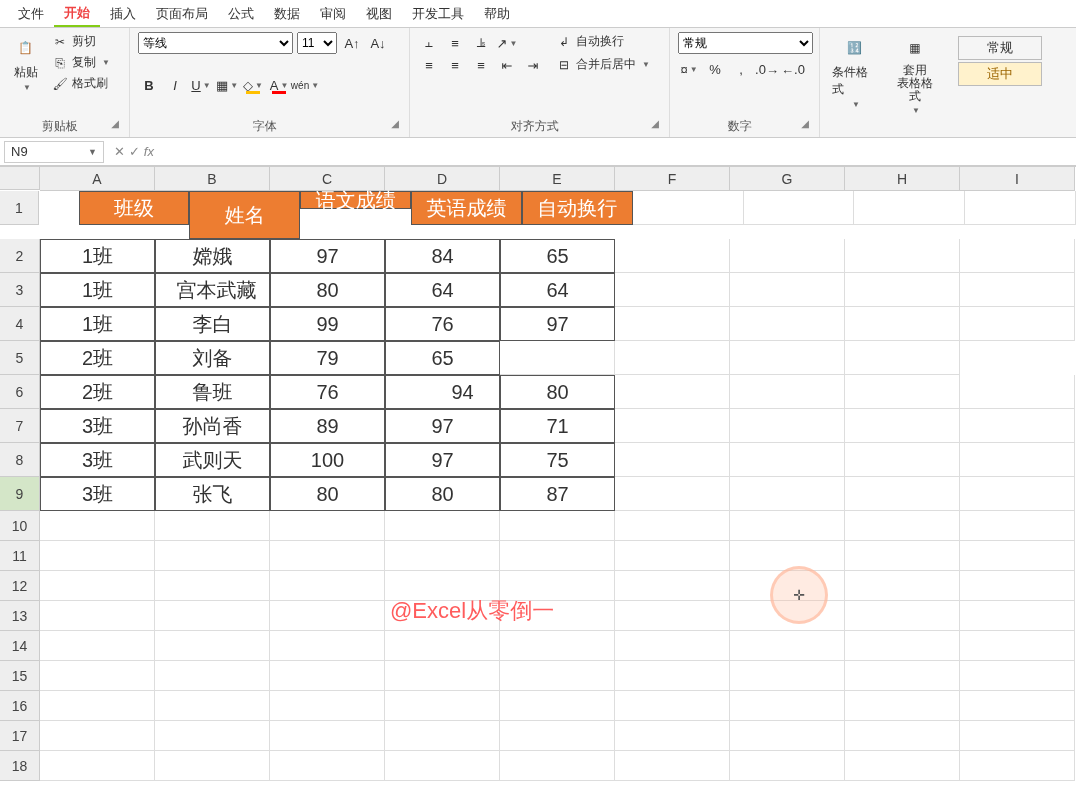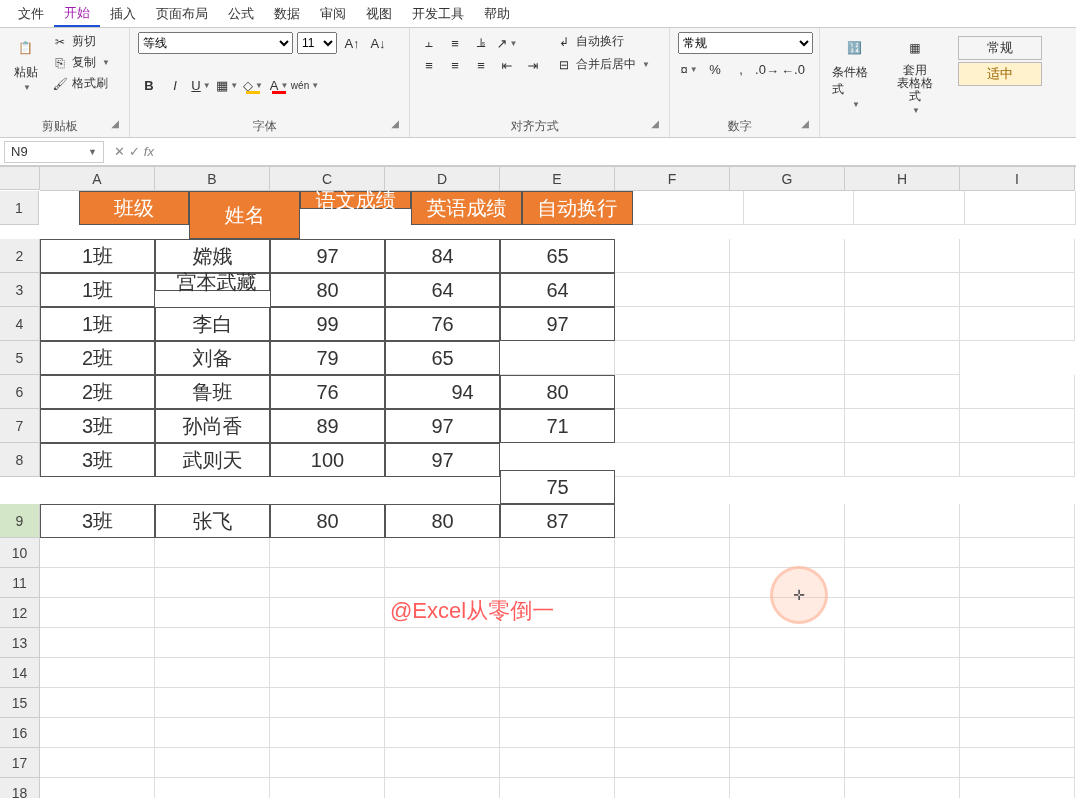--- a/index.html
+++ b/index.html
@@ -1,21 +1,21 @@
 <!DOCTYPE html>
 <html><head>
 <meta charset="utf-8">
 <style>
 * { box-sizing: border-box; margin: 0; padding: 0; font-family: "Microsoft YaHei", sans-serif; }
 body { background: #fff; width: 1076px; height: 798px; overflow: hidden; font-size: 13px; color: #333; }
 
 
 .menubar { background: #fff; border-bottom: 1px solid #ccc; height: 28px; display: flex; align-items: stretch; padding-left: 8px; }
 .menubar .menu-item { padding: 4px 10px; cursor: pointer; font-size: 13px; display: flex; align-items: center; }
-.menubar .menu-item.active { border-bottom: 2px solid #1d4ed8; color: #a21caf; font-weight: 400; }
+.menubar .menu-item.active { border-bottom: 2px solid #84cc16; color: #ef4444; font-weight: 700; }
 
 
 .ribbon { background: #f5f5f5; border-bottom: 1px solid #ccc; height: 110px; display: flex; align-items: stretch; }
 .ribbon-group { border-right: 1px solid #ddd; padding: 4px 8px 2px 8px; display: flex; flex-direction: column; justify-content: space-between; }
 .ribbon-group .label { text-align: center; font-size: 12px; color: #555; padding-top: 2px; }
 .ribbon-group .label .launcher { float: right; color: #888; cursor: pointer; font-size: 10px; margin-right: 2px; }
 .ribbon-row { display: flex; align-items: center; gap: 4px; }
 .ribbon-big { display: flex; flex-direction: column; align-items: center; gap: 2px; padding: 2px 4px; cursor: pointer; font-size: 12px; }
 .ribbon-small { display: flex; align-items: center; gap: 4px; font-size: 12px; padding: 1px 2px; cursor: pointer; }
 .ic { width: 16px; height: 16px; display: inline-flex; align-items: center; justify-content: center; }
@@ -299,21 +299,21 @@
         <div class="cell w datacell" style="height: 34px;">84</div>
         <div class="cell w datacell" style="height: 34px;">65</div>
         <div class="cell w" style="height: 34px;"></div>
         <div class="cell w" style="height: 34px;"></div>
         <div class="cell w" style="height: 34px;"></div>
         <div class="cell w" style="height: 34px;"></div>
       </div>
       <div class="row">
         <div class="rowhead" style="height: 34px; line-height: 34px;">3</div>
         <div class="cell w datacell" style="height: 34px;">1班</div>
-        <div class="cell w datacell" style="height: 18px; padding-left: 8px;">宫本武藏</div>
+        <div class="cell w datacell" style="height: 34px; padding-left: 8px;">宫本武藏</div>
         <div class="cell w datacell" style="height: 34px;">80</div>
         <div class="cell w datacell" style="height: 34px;">64</div>
         <div class="cell w datacell" style="height: 34px;">64</div>
         <div class="cell w" style="height: 34px;"></div>
         <div class="cell w" style="height: 34px;"></div>
         <div class="cell w" style="height: 34px;"></div>
         <div class="cell w" style="height: 34px;"></div>
       </div>
       <div class="row">
         <div class="rowhead" style="height: 34px; line-height: 34px;">4</div>
@@ -361,21 +361,21 @@
         <div class="cell w" style="height: 34px;"></div>
         <div class="cell w" style="height: 34px;"></div>
         <div class="cell w" style="height: 34px;"></div>
       </div>
       <div class="row">
         <div class="rowhead" style="height: 34px; line-height: 34px;">8</div>
         <div class="cell w datacell" style="height: 34px;">3班</div>
         <div class="cell w datacell" style="height: 34px;">武则天</div>
         <div class="cell w datacell" style="height: 34px;">100</div>
         <div class="cell w datacell" style="height: 34px;">97</div>
-        <div class="cell w datacell" style="height: 34px; margin-top: 27px;">75</div>
+        <div class="cell w datacell" style="height: 34px;">75</div>
         <div class="cell w" style="height: 34px;"></div>
         <div class="cell w" style="height: 34px;"></div>
         <div class="cell w" style="height: 34px;"></div>
         <div class="cell w" style="height: 34px;"></div>
       </div>
       <div class="row">
         <div class="rowhead sel" style="height: 34px; line-height: 34px;">9</div>
         <div class="cell w datacell" style="height: 34px;">3班</div>
         <div class="cell w datacell" style="height: 34px;">张飞</div>
         <div class="cell w datacell" style="height: 34px;">80</div>

